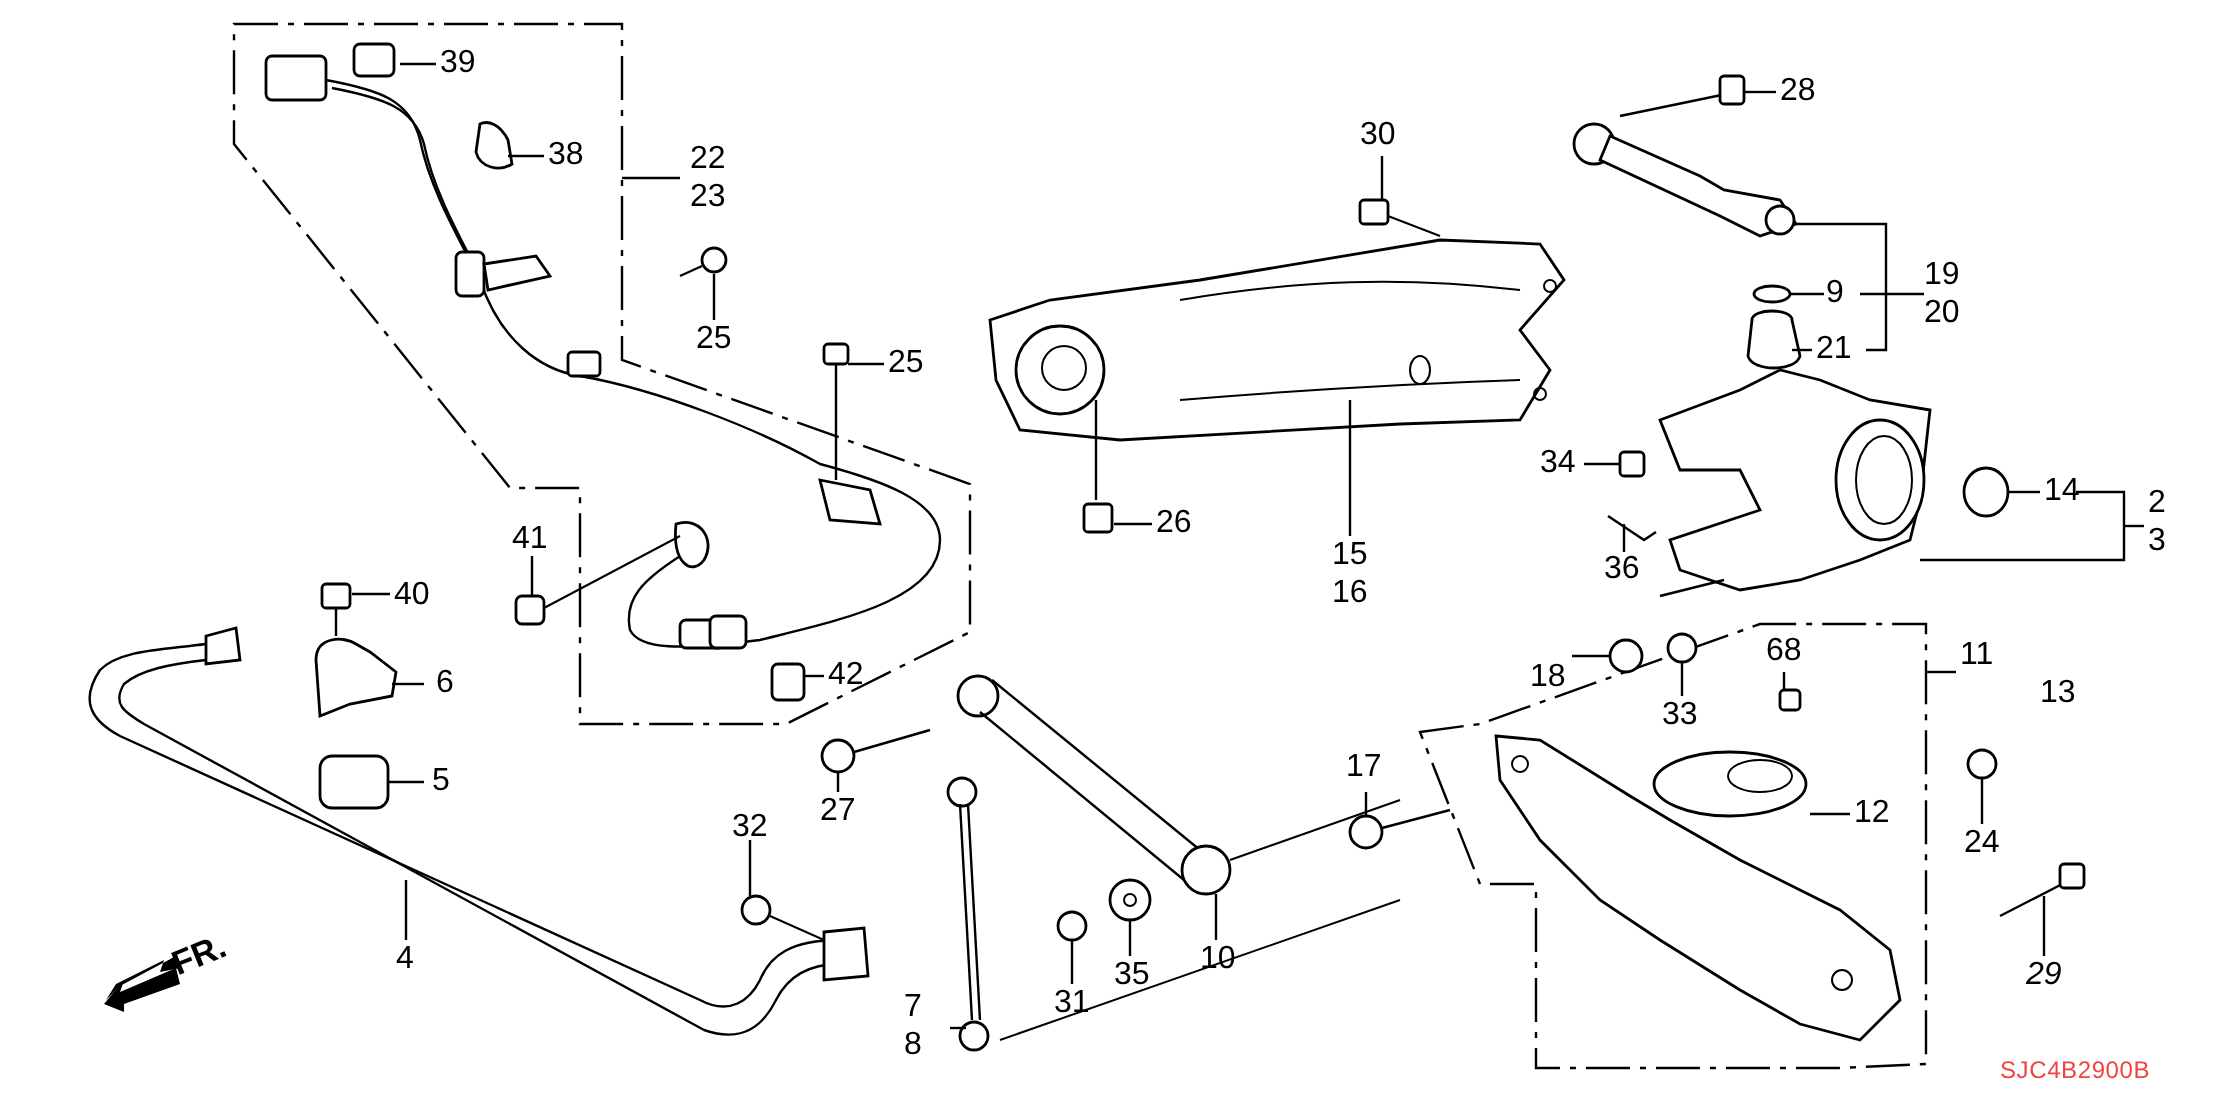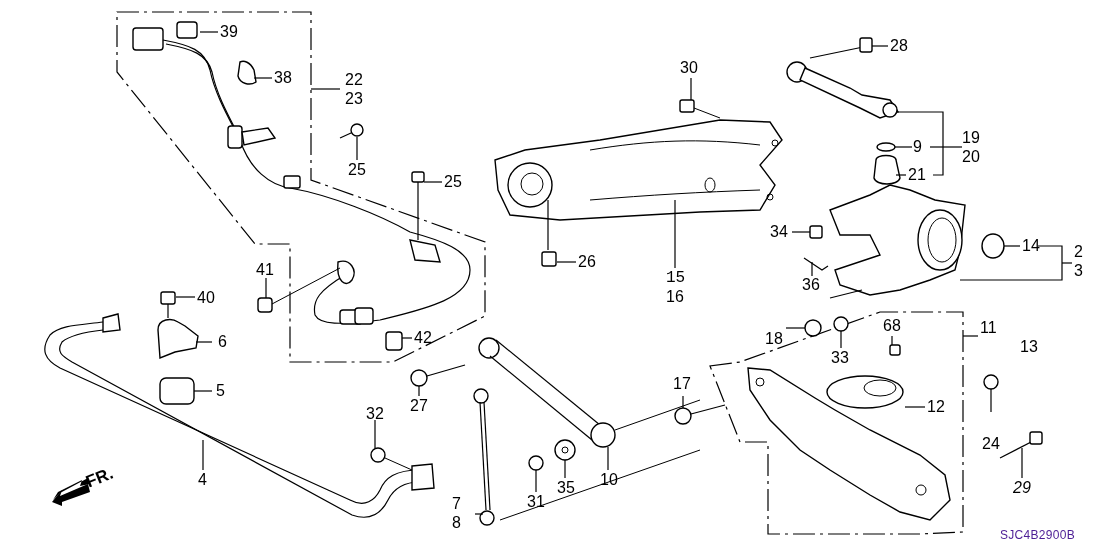--- a/index.html
+++ b/index.html
@@ -1,19 +1,19 @@
 <!DOCTYPE html>
 <html><head>
 <meta charset="utf-8">
 <style>
   html,body{margin:0;padding:0;background:#fff;}
   body{width:1108px;height:554px;overflow:hidden;position:relative;font-family:"Liberation Sans",sans-serif;}
   #diagram{position:absolute;left:0;top:0;width:916px;height:554px;}
   .lbl{position:absolute;font-size:16px;color:#000;line-height:16px;white-space:nowrap;}
-  .code{position:absolute;font-size:12px;color:#4c1d95;letter-spacing:0.3px;}
+  .code{position:absolute;font-size:12px;color:#ef4444;letter-spacing:0.3px;}
   svg .ln{stroke:#000;stroke-width:1.2;fill:none;}
   svg .dash{stroke:#000;stroke-width:1.2;fill:none;stroke-dasharray:22 5 3 5;}
   svg .part{stroke:#000;stroke-width:1.4;fill:#fff;}
   svg .thin{stroke:#000;stroke-width:1;fill:none;}
 </style>
 </head>
 <body>
 
 <div id="diagram">
 <svg width="1108" height="554" viewBox="0 0 1108 554" xmlns="http://www.w3.org/2000/svg">
@@ -213,21 +213,21 @@
 <span class="lbl" style="left:348px;top:162px;">25</span>
 <span class="lbl" style="left:444px;top:174px;">25</span>
 <span class="lbl" style="left:256px;top:262px;">41</span>
 <span class="lbl" style="left:414px;top:330px;">42</span>
 <span class="lbl" style="left:197px;top:290px;">40</span>
 <span class="lbl" style="left:218px;top:334px;">6</span>
 <span class="lbl" style="left:216px;top:383px;">5</span>
 <span class="lbl" style="left:198px;top:472px;">4</span>
 <span class="lbl" style="left:680px;top:60px;">30</span>
 <span class="lbl" style="left:578px;top:254px;">26</span>
-<span class="lbl" style="left:666px;top:270px;font-family:Liberation Mono, monospace;">15</span>
+<span class="lbl" style="left:666px;top:270px;">15</span>
 <span class="lbl" style="left:666px;top:289px;">16</span>
 <span class="lbl" style="left:890px;top:38px;">28</span>
 <span class="lbl" style="left:913px;top:139px;">9</span>
 <span class="lbl" style="left:962px;top:130px;">19</span>
 <span class="lbl" style="left:962px;top:149px;">20</span>
 <span class="lbl" style="left:908px;top:167px;">21</span>
 <span class="lbl" style="left:770px;top:224px;">34</span>
 <span class="lbl" style="left:802px;top:277px;">36</span>
 <span class="lbl" style="left:1022px;top:238px;">14</span>
 <span class="lbl" style="left:1074px;top:244px;">2</span>
@@ -239,18 +239,18 @@
 <span class="lbl" style="left:527px;top:494px;">31</span>
 <span class="lbl" style="left:557px;top:480px;text-align:center;">35</span>
 <span class="lbl" style="left:600px;top:472px;">10</span>
 <span class="lbl" style="left:673px;top:376px;">17</span>
 <span class="lbl" style="left:765px;top:331px;">18</span>
 <span class="lbl" style="left:831px;top:350px;">33</span>
 <span class="lbl" style="left:883px;top:318px;">68</span>
 <span class="lbl" style="left:980px;top:320px;">11</span>
 <span class="lbl" style="left:1020px;top:339px;">13</span>
 <span class="lbl" style="left:927px;top:399px;">12</span>
-<span class="lbl" style="left:982px;top:414px;margin-top:22px;">24</span>
+<span class="lbl" style="left:982px;top:414px;">24</span>
 <span class="lbl" style="left:1013px;top:480px;font-style:italic;">29</span>
 
 <span class="lbl" style="left:86px;top:470px;font-weight:bold;font-size:17px;transform:rotate(-22deg);">FR.</span>
 <span class="code" style="left:1000px;top:528px;">SJC4B2900B</span>
 </div>
 
 </body></html>

